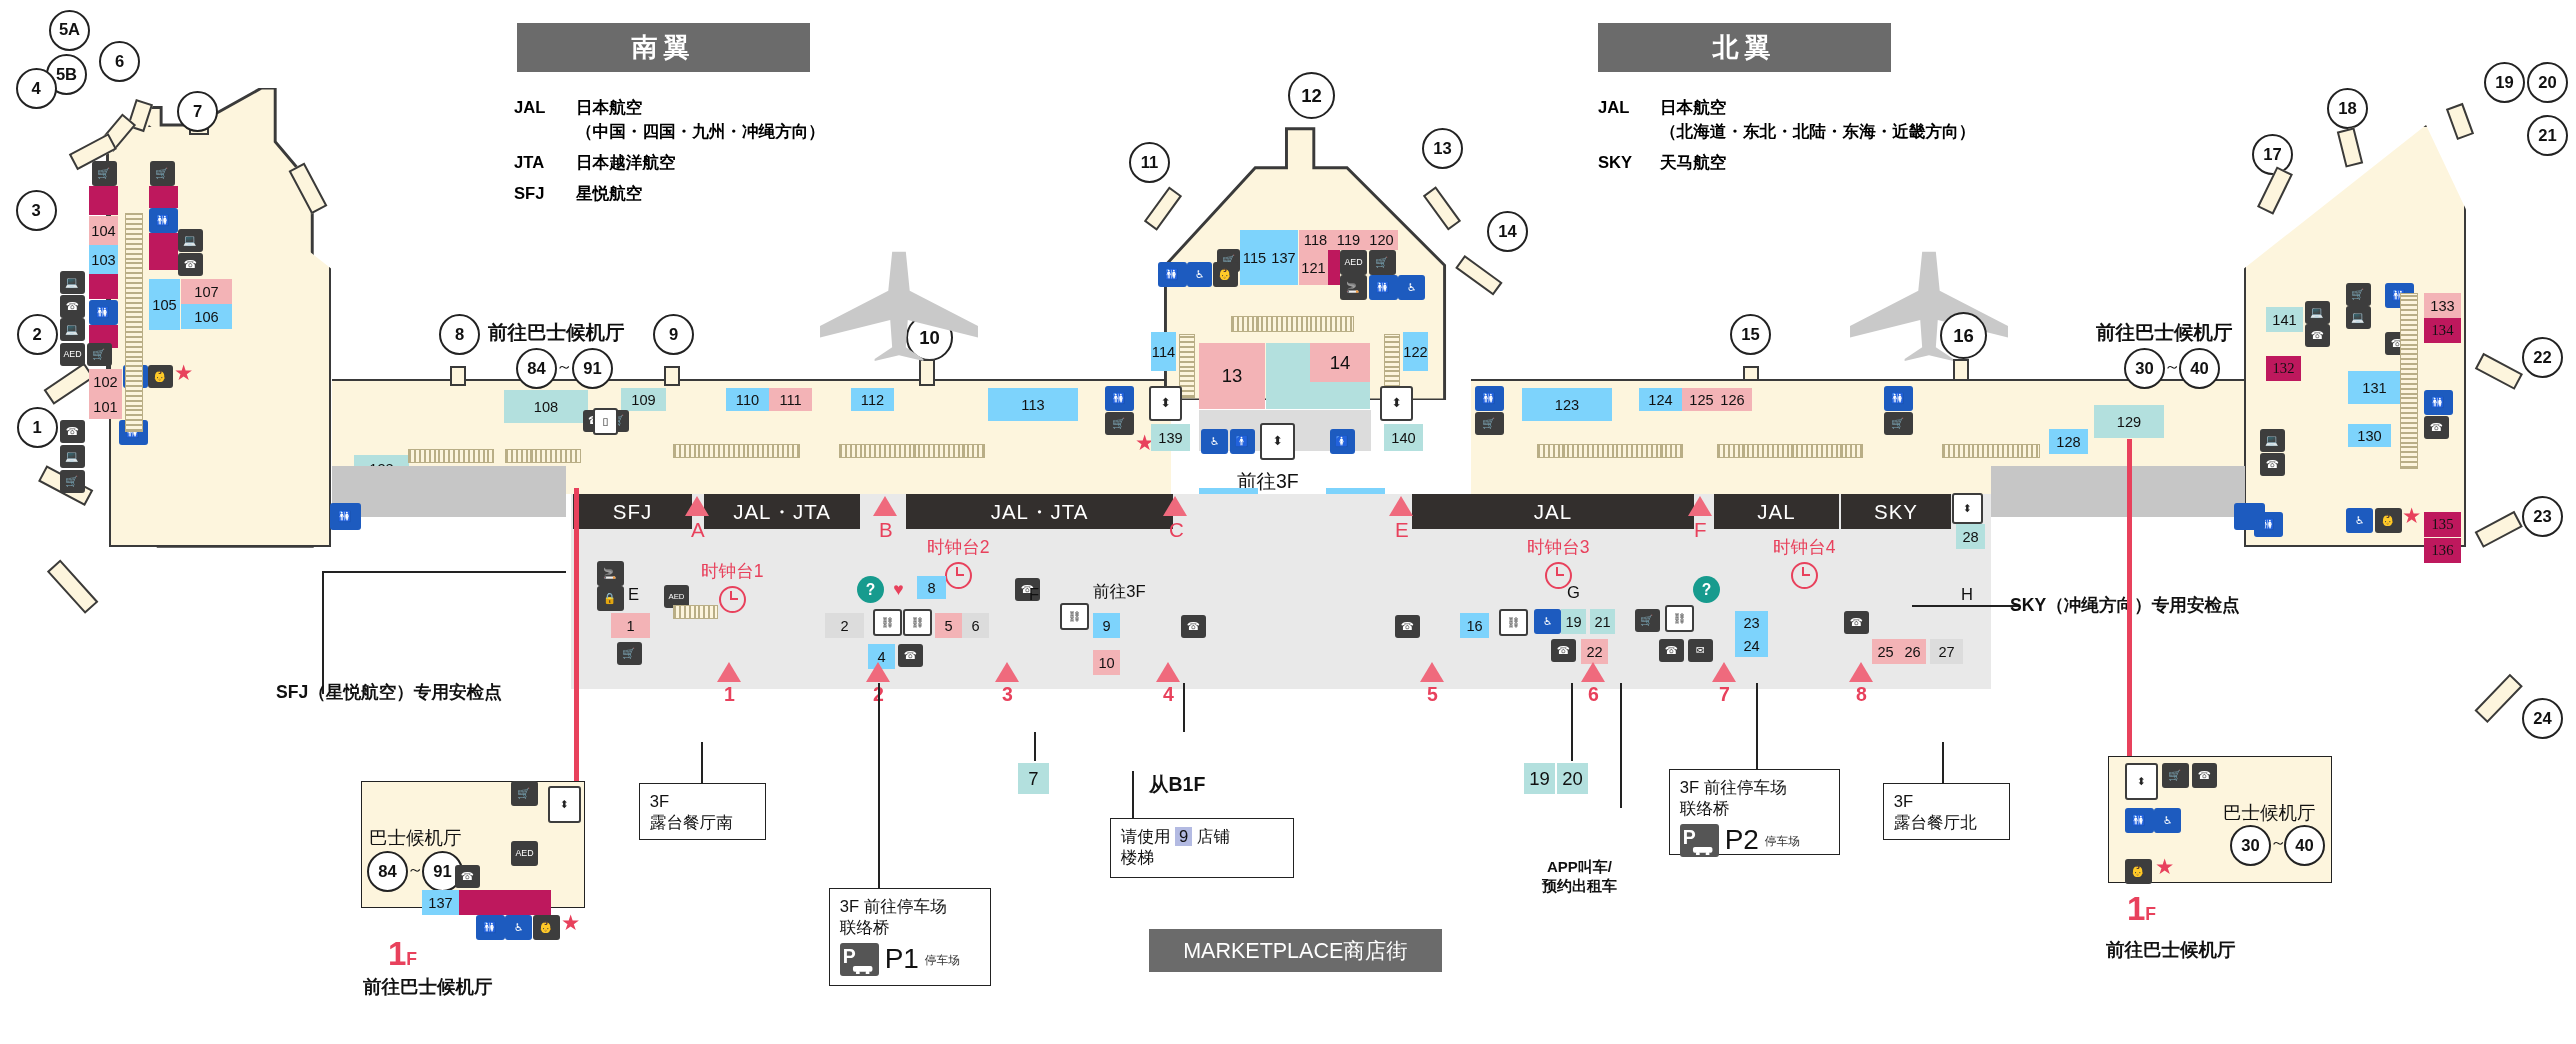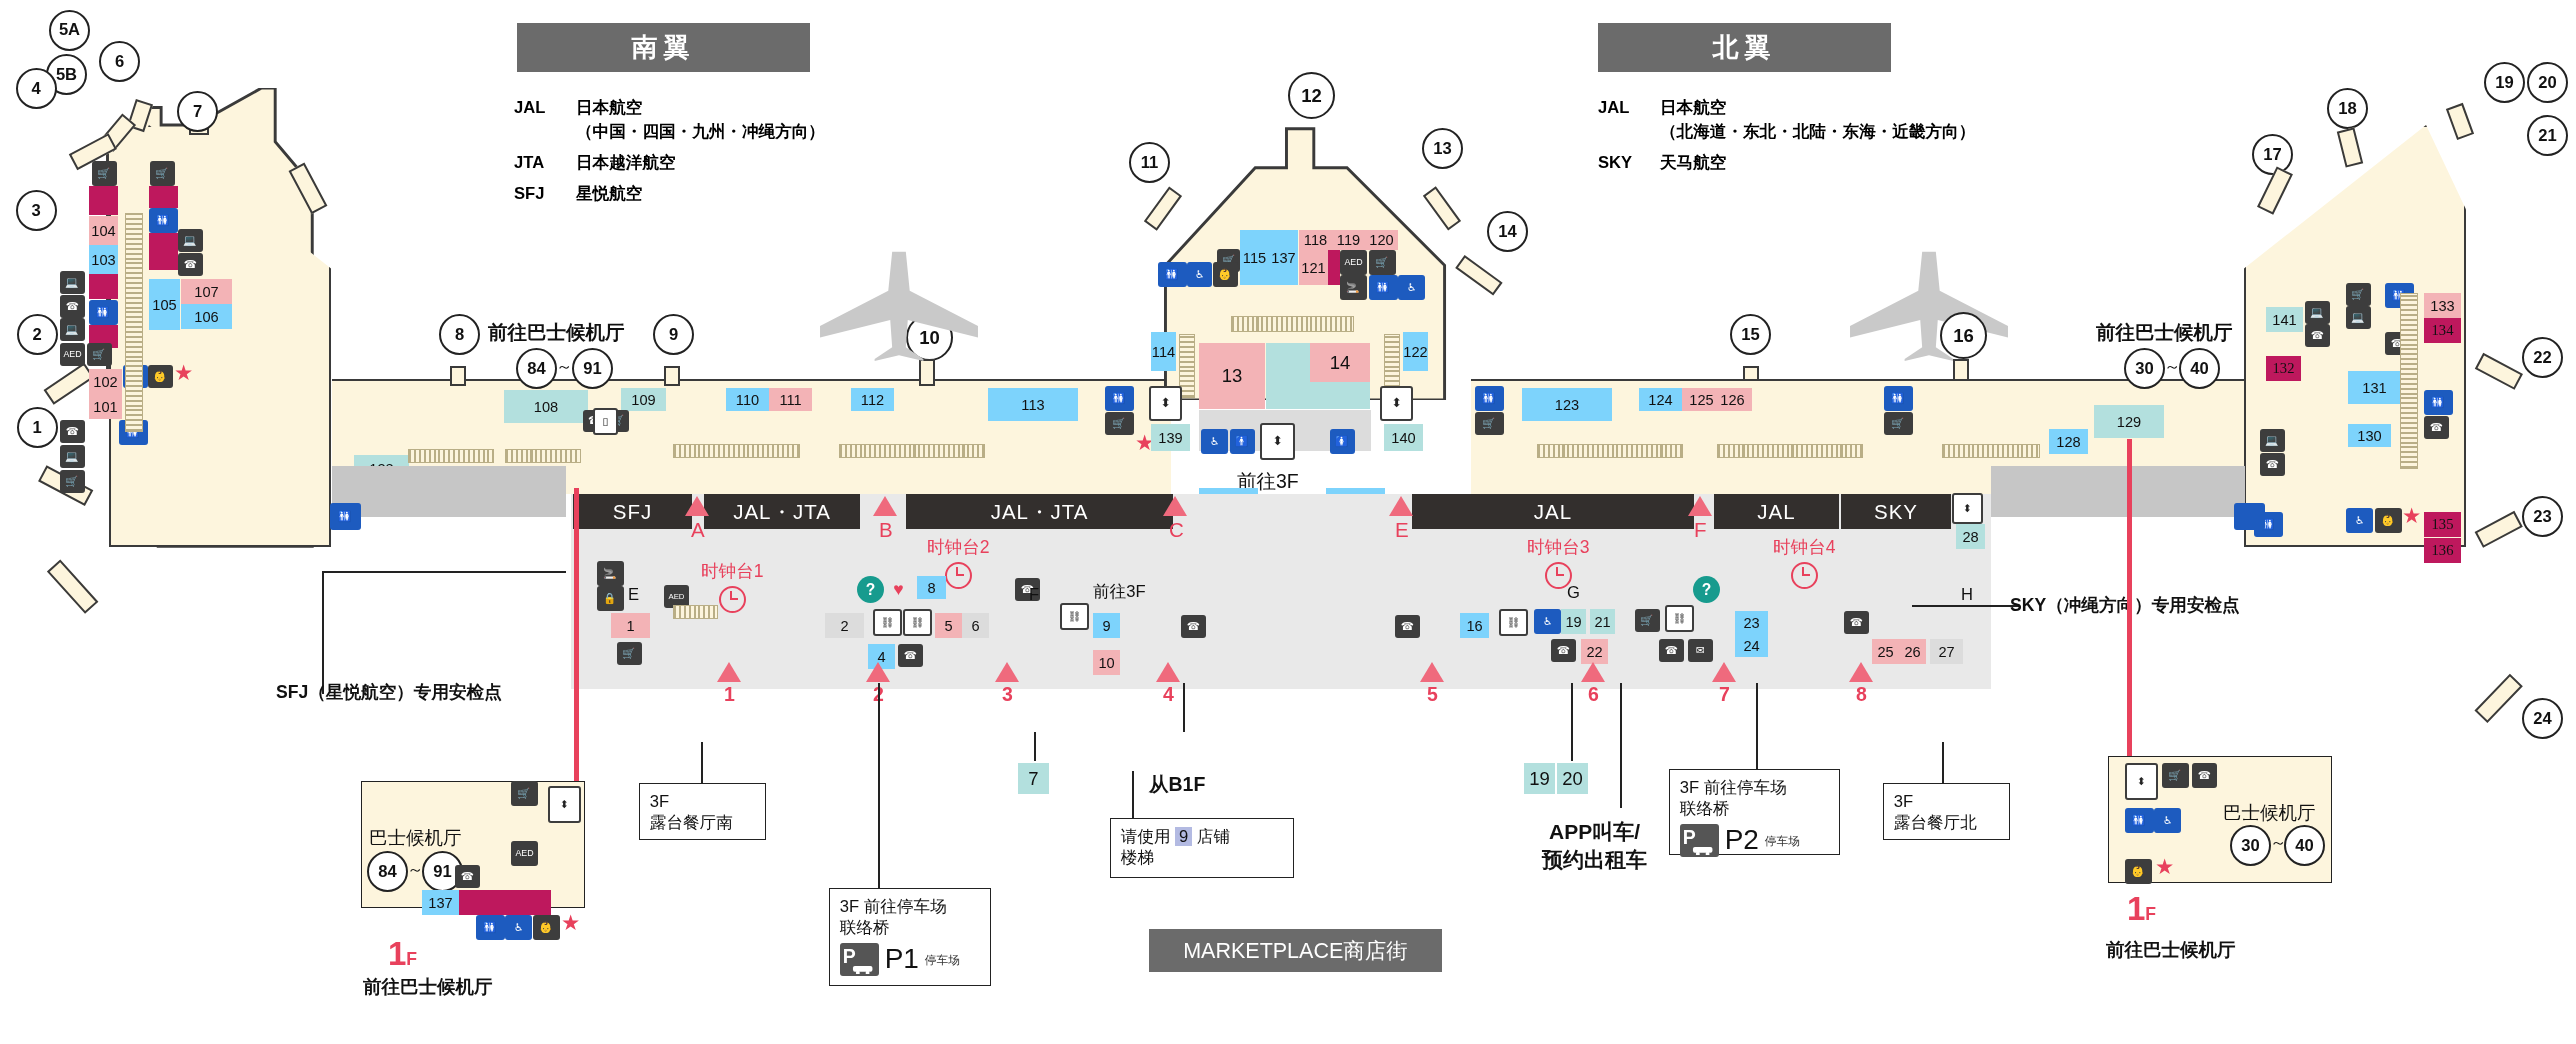--- a/index.html
+++ b/index.html
@@ -730,21 +730,21 @@
             <circle cx="7" cy="11" r="2" fill="#fff"></circle>
             <circle cx="17" cy="11" r="2" fill="#fff"></circle>
         </svg>
       </span>
       <span class="pnum">P2</span>
       <span class="psub">停车场</span>
     </div>
   </div>
 
   <div class="leader" style="left:1620px;top:683px;width:1.6px;height:125px;"></div>
-  <div class="mtext" style="left:1542px;top:818px;font-size:21px;font-weight:bold;text-align:center;">
+  <div class="mtext" style="left:1542px;top:858px;font-size:15px;font-weight:bold;text-align:center;">
     <span>APP叫车/</span><br>
     <span>预约出租车</span>
   </div>
 
   <div class="leader" style="left:1183px;top:683px;width:1.6px;height:49px;"></div>
   <div class="mtext" style="left:1149px;top:771px;font-size:19.5px;font-weight:bold;">从B1F</div>
   <div class="leader" style="left:1132px;top:771px;width:1.6px;height:49px;"></div>
   <div class="callout" style="left:1110px;top:818px;width:184px;height:60px;">
     <div>
       <span>请使用 </span><span style="background:#b3bae2;padding:0 3.9px;">9</span><span> 店铺</span>

